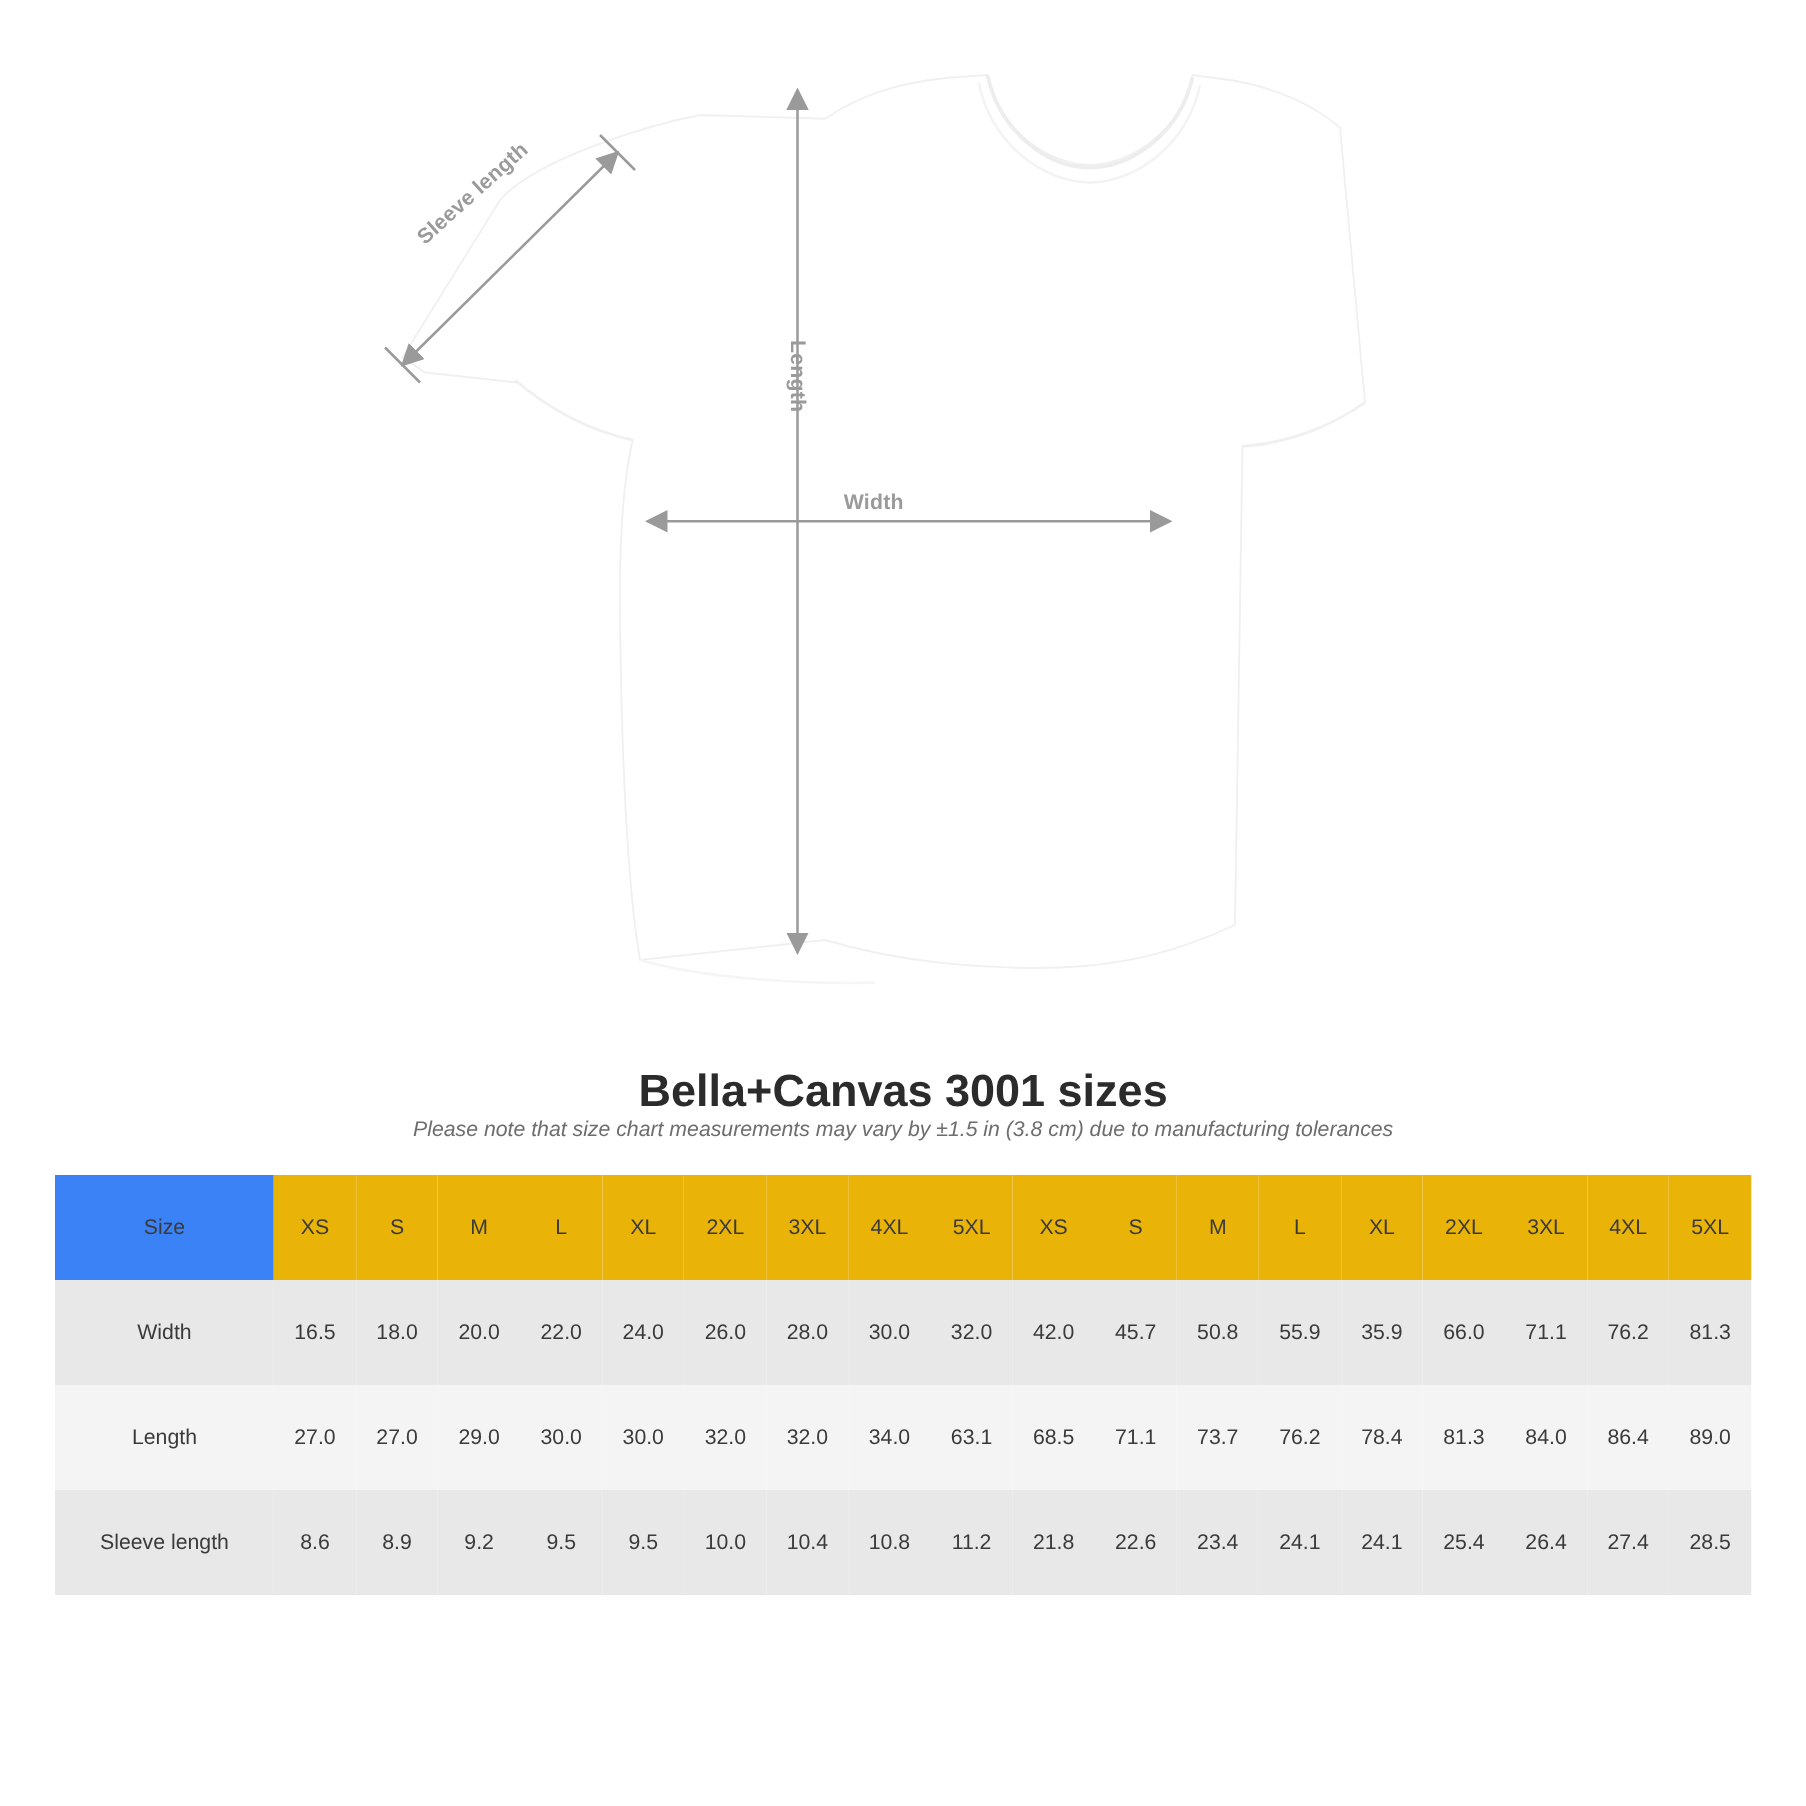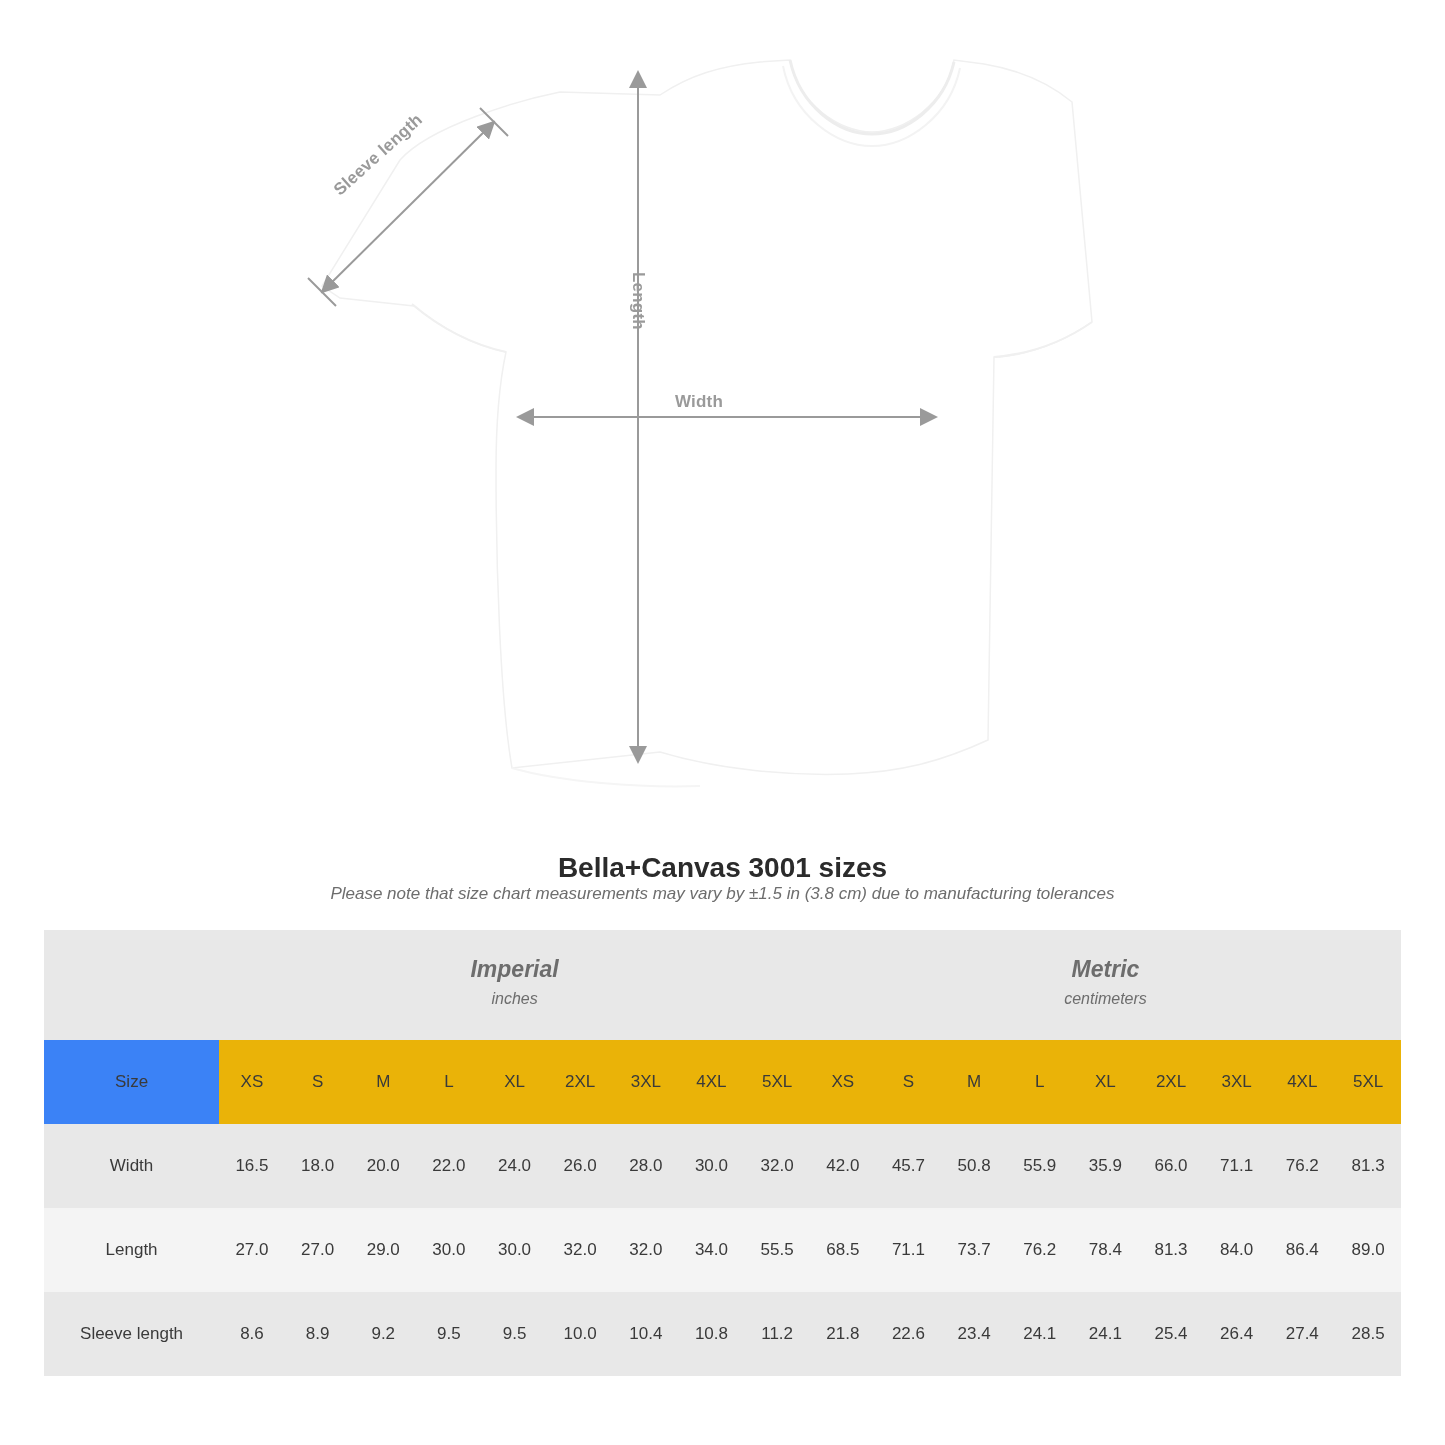--- a/index.html
+++ b/index.html
@@ -55,21 +55,21 @@
     left: 675px;
     top: 392px;
   }
 
   
   .title-block {
     text-align: center;
     margin-top: 22px;
   }
   .chart-title {
-    font-size: 28px;
+    font-size: 36px;
     font-weight: bold;
     color: #2b2b2b;
     margin: 0;
   }
   .chart-note {
     font-size: 17px;
     font-style: italic;
     color: #6d6d6d;
     margin-top: 0;
   }
@@ -222,31 +222,20 @@
           <col class="data-col">
           <col class="data-col">
           <col class="data-col">
           <col class="data-col">
         <col class="data-col">
           <col class="data-col">
           <col class="data-col">
           <col class="data-col">
       </colgroup>
       <tbody>
-        <tr class="unit-head">
-          <td></td>
-          <td colspan="9">
-            <div class="unit-system">Imperial</div>
-            <div class="unit-units">inches</div>
-          </td>
-          <td colspan="9">
-            <div class="unit-system">Metric</div>
-            <div class="unit-units">centimeters</div>
-          </td>
-        </tr>
 
         <tr class="row-head">
           <td class="label-cell">Size</td>
           <td>XS</td>
           <td>S</td>
           <td>M</td>
           <td>L</td>
           <td>XL</td>
           <td>2XL</td>
           <td>3XL</td>
@@ -288,21 +277,21 @@
         <tr class="data-row band-b">
           <td class="label-cell">Length</td>
           <td>27.0</td>
           <td>27.0</td>
           <td>29.0</td>
           <td>30.0</td>
           <td>30.0</td>
           <td>32.0</td>
           <td>32.0</td>
           <td>34.0</td>
-          <td>55.5</td>
+          <td>63.1</td>
           <td>68.5</td>
           <td>71.1</td>
           <td>73.7</td>
           <td>76.2</td>
           <td>78.4</td>
           <td>81.3</td>
           <td>84.0</td>
           <td>86.4</td>
           <td>89.0</td>
         </tr>

